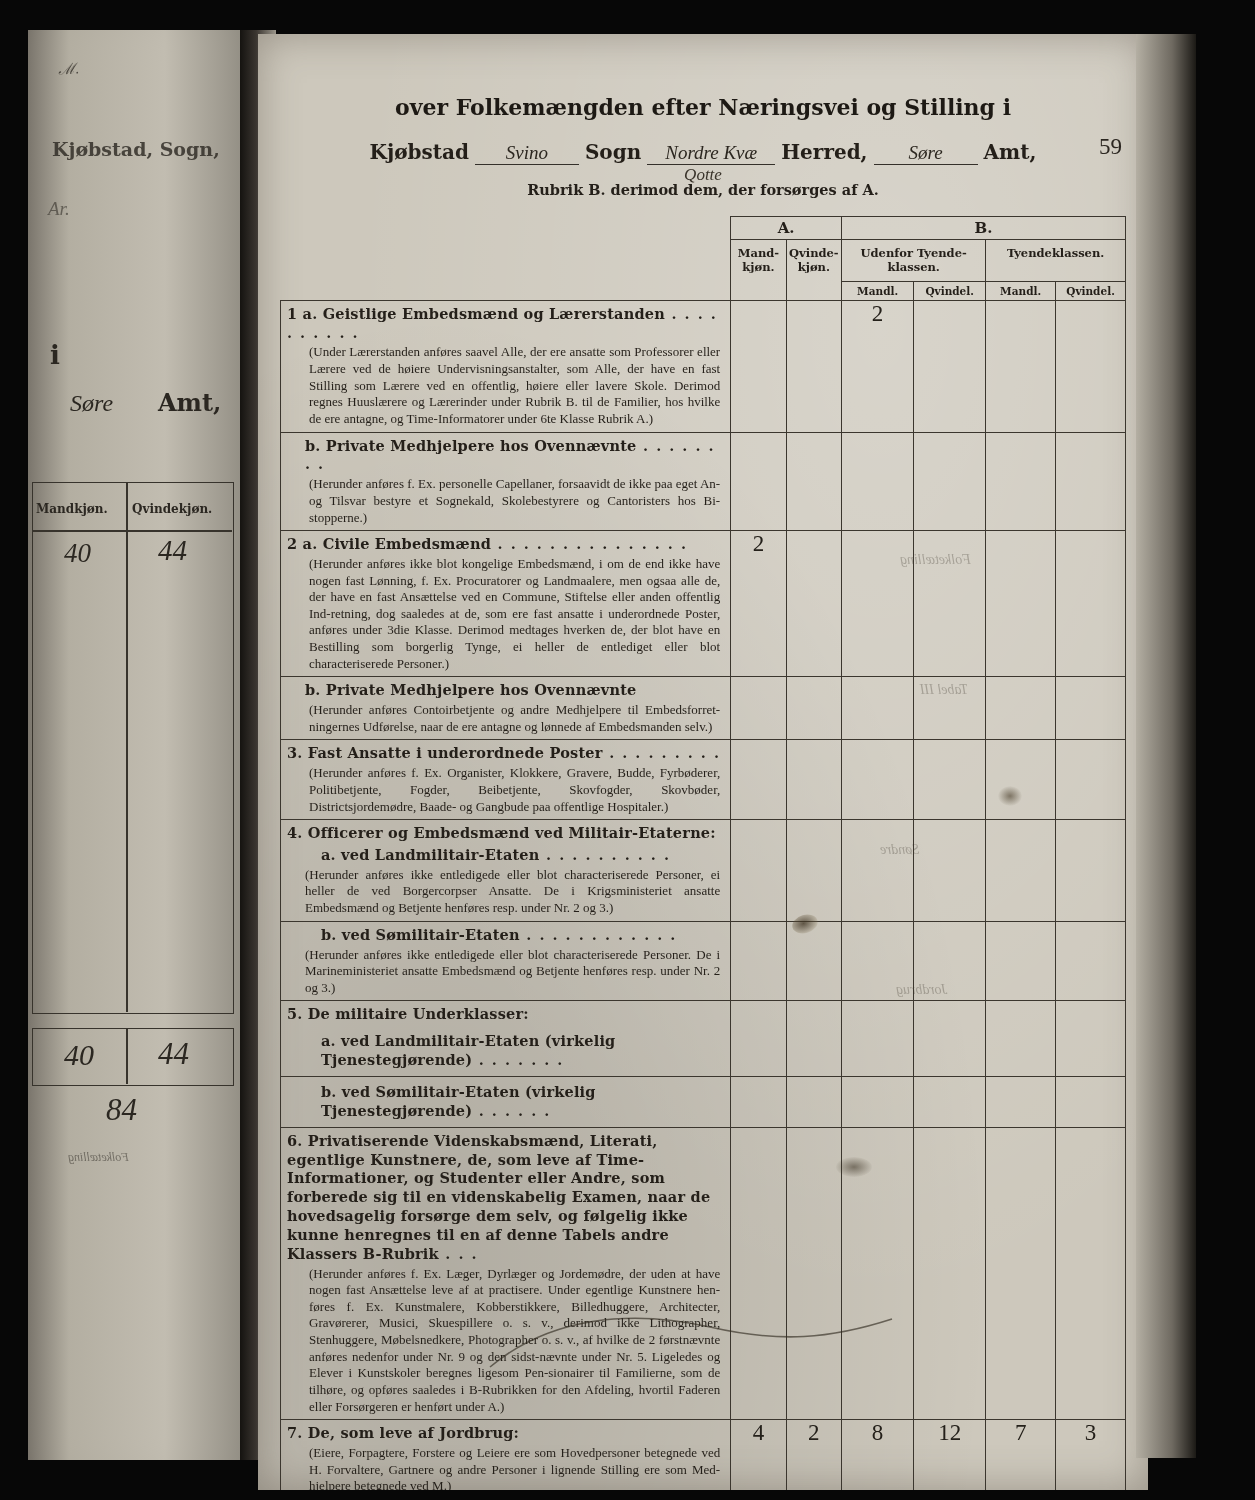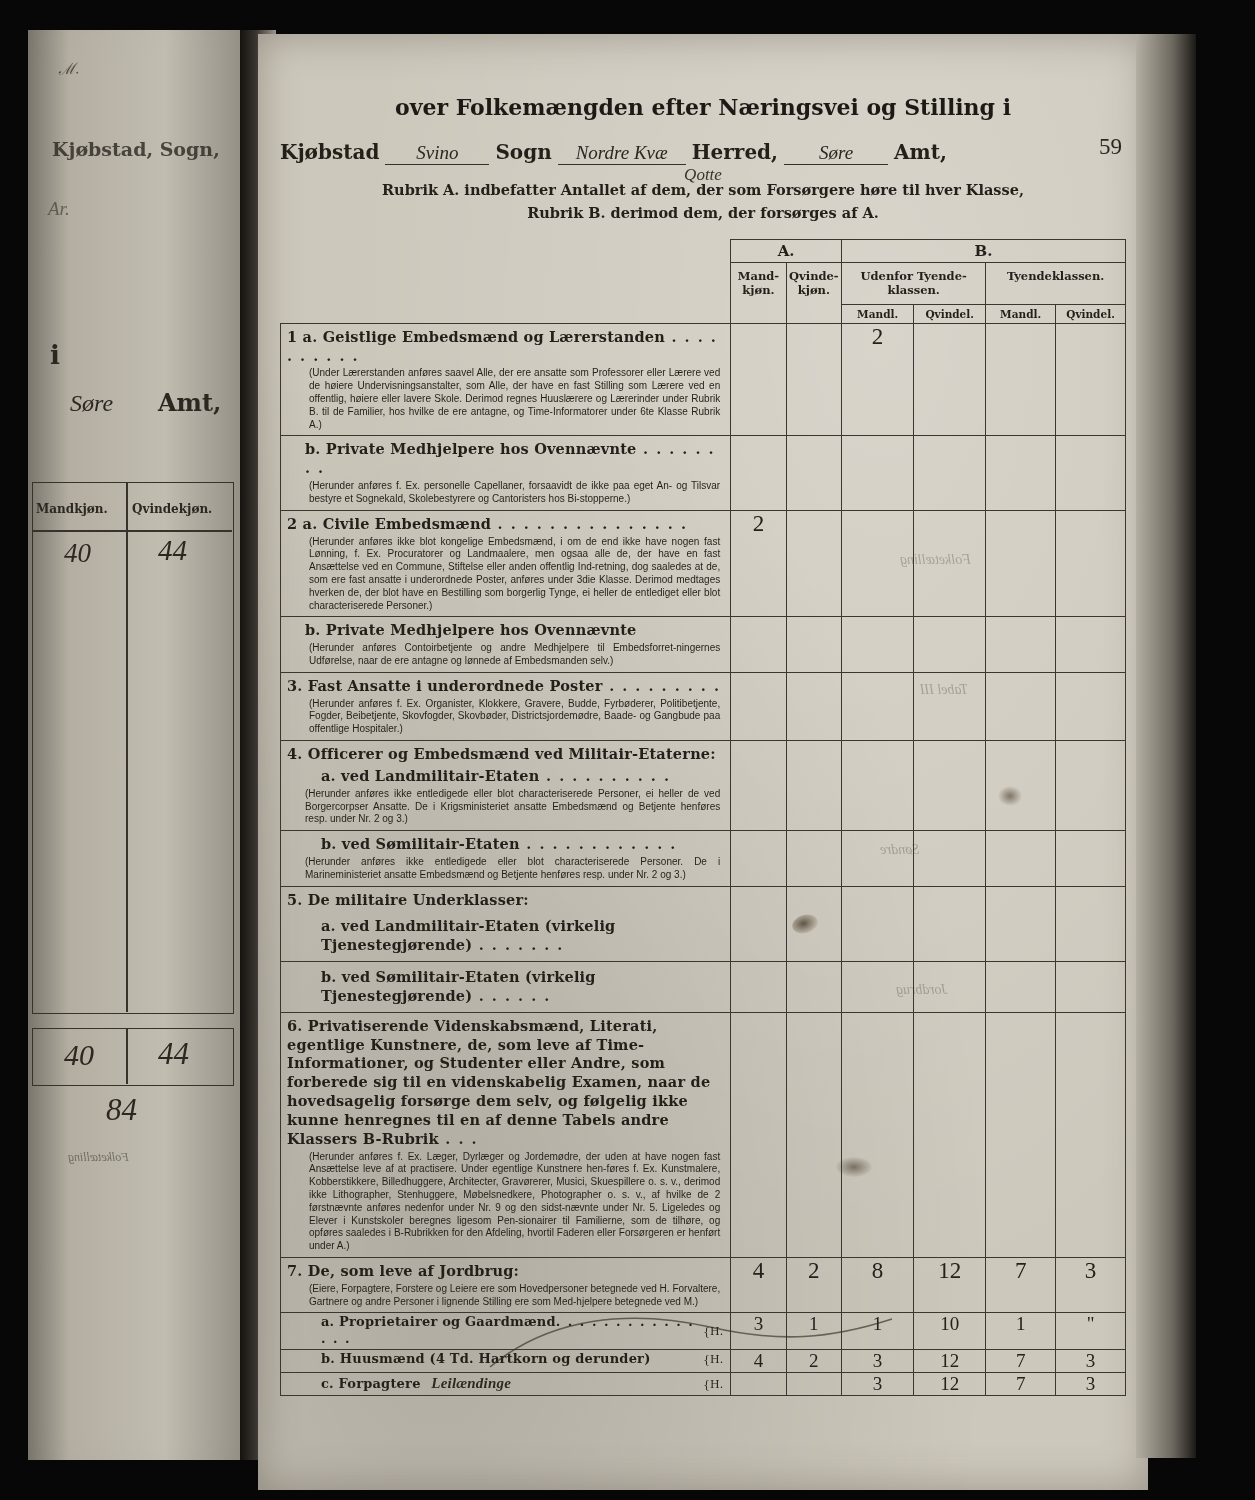--- a/index.html
+++ b/index.html
@@ -112,20 +112,21 @@
     position: absolute;
     right: 4px;
     top: 52px;
     font-family: "Liberation Serif", serif;
     font-size: 23px;
     color: #2b2620;
   }
   .formline {
     display: flex;
     align-items: baseline;
+    justify-content: center;
     gap: 6px;
     margin-top: 14px;
     font-family: "DejaVu Serif", serif;
     font-weight: bold;
     font-size: 20px;
   }
   .blank {
     display: inline-block;
     min-width: 96px;
     border-bottom: 1.4px solid #34302a;
@@ -204,22 +205,22 @@
   }
   .row-title {
     font-family: "DejaVu Serif", serif;
     font-weight: bold;
     font-size: 14.5px;
     line-height: 1.3;
     letter-spacing: .2px;
   }
   .row-title .dots { letter-spacing: 1.5px; }
   .row-note {
-    font-family: Liberation Sans, sans-serif;
-    font-size: 10px;
+    font-family: Liberation Serif, serif;
+    font-size: 13px;
     line-height: 1.28;
     text-align: justify;
     margin: 2px 4px 0 22px;
   }
   .indent1 { margin-left: 18px; }
   .indent2 { margin-left: 34px; }
   .num {
     text-align: center;
     font-family: "Liberation Serif", serif;
     font-size: 23px;
@@ -324,21 +325,20 @@
         <span class="blank w-wide hand">Nordre Kvæ</span>
         <span>Herred,</span>
         <span class="blank hand">Søre</span>
         <span>Amt,</span>
       </div>
 
       <div class="date-line">
         <span class="hand-over">Qotte</span>
       </div>
 
-      <div class="rubrik">Rubrik A. indbefatter Antallet af dem, der som Forsørgere høre til hver Klasse,</div>
       <div class="rubrik" style="margin-top:2px;">Rubrik B. derimod dem, der forsørges af A.</div>
 
       <table class="main">
         <colgroup>
           <col style="width:406px">
           <col style="width:50px">
           <col style="width:50px">
           <col style="width:65px">
           <col style="width:65px">
           <col style="width:63px">

